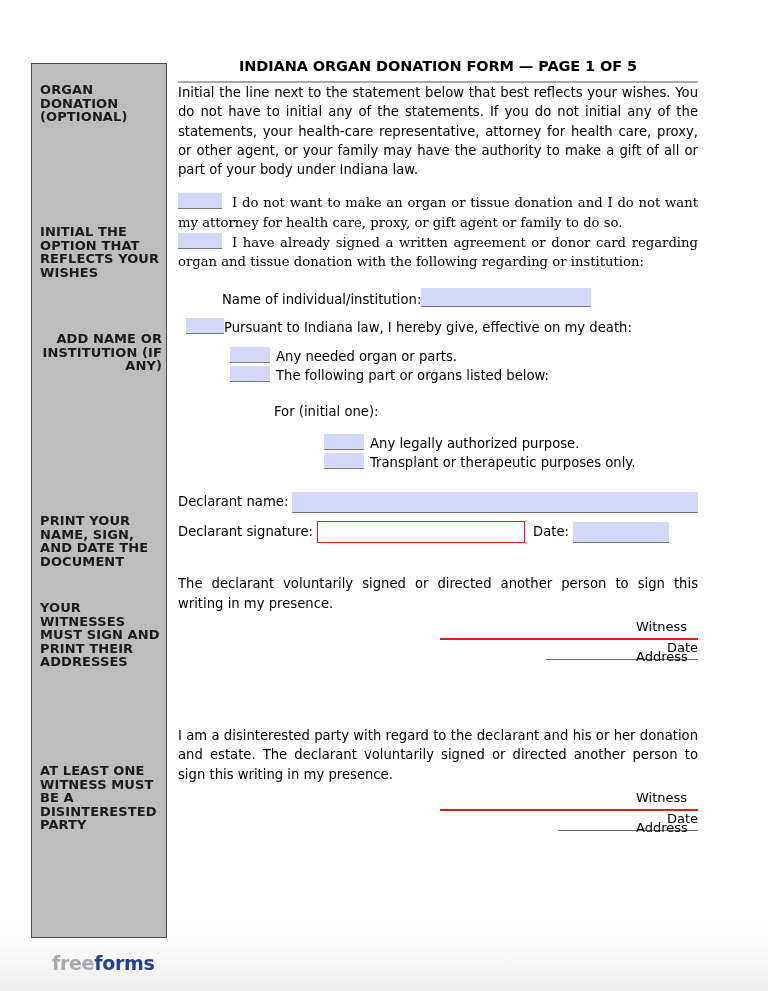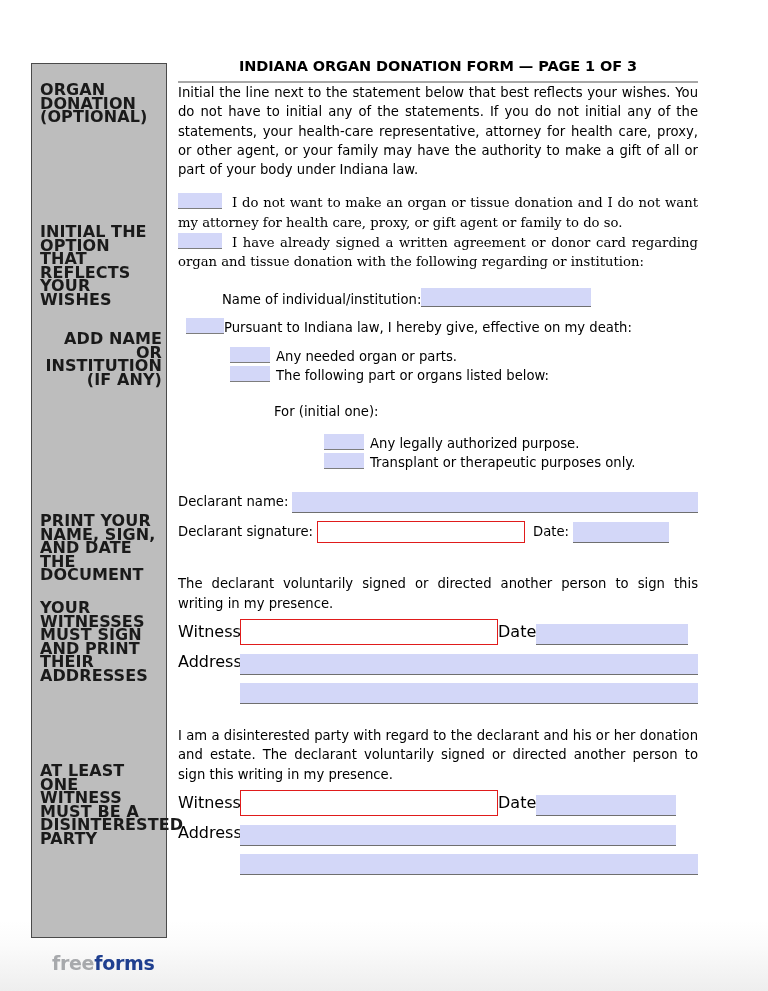--- a/index.html
+++ b/index.html
@@ -31,21 +31,21 @@
     width: 136px;
     height: 875px;
     background: #bdbdbd;
     border: 1px solid #4a4a4a;
     box-sizing: border-box;
   }
   .side-note {
     position: absolute;
     left: 8px;
     width: 122px;
-    font-size: 16px;
+    font-size: 13px;
     line-height: 13.5px;
     color: #1a1a1a;
     font-weight: 600;
     letter-spacing: 0.1px;
     font-family: "DejaVu Sans", "Liberation Sans", sans-serif;
   }
   .sn1 { top: 19px; }
   .sn2 { top: 161px; }
   .sn3 { top: 268px; text-align: right; }
   .sn4 { top: 450px; }
@@ -148,22 +148,23 @@
     color: #000;
     height: 24px;
   }
   .dlabel { white-space: nowrap; padding-bottom: 1px; }
 
   
   .witness-block { margin-top: 16px; }
   .wrow {
     display: flex;
     align-items: flex-end;
-    font-size: 16px;
+    font-size: 13px;
     height: 26px;
+    flex-direction: column;
   }
   .wlabel { white-space: nowrap; padding-bottom: 4px; width: 62px; }
 
   
   .footer-logo {
     position: absolute;
     left: 52px;
     top: 952px;
     font-size: 19px;
     font-weight: bold;
@@ -182,21 +183,21 @@
     <div class="side-note sn1">ORGAN DONATION (OPTIONAL)</div>
     <div class="side-note sn2">INITIAL THE OPTION THAT REFLECTS YOUR WISHES</div>
     <div class="side-note sn3">ADD NAME OR INSTITUTION (IF ANY)</div>
     <div class="side-note sn4">PRINT YOUR NAME, SIGN, AND DATE THE DOCUMENT</div>
     <div class="side-note sn5">YOUR WITNESSES MUST SIGN AND PRINT THEIR ADDRESSES</div>
     <div class="side-note sn6">AT LEAST ONE WITNESS MUST BE A DISINTERESTED PARTY</div>
   </div>
 
   <div class="main">
 
-    <div class="doc-title">INDIANA ORGAN DONATION FORM — PAGE 1 OF 3</div>
+    <div class="doc-title">INDIANA ORGAN DONATION FORM — PAGE 1 OF 5</div>
     <div class="title-rule"></div>
 
     <p class="para body-text intro">Initial the line next to the statement below that best reflects your wishes. You do not have to initial any of the statements. If you do not initial any of the statements, your health-care representative, attorney for health care, proxy, or other agent, or your family may have the authority to make a gift of all or part of your body under Indiana law.</p>
 
     <div class="opt-block body-text">
       <span class="blank" style="width:44px;"></span><span style="display:inline-block;width:10px;"></span><span class="serif-i">I do not want to make an organ or tissue donation and I do not want my attorney for health care, proxy, or gift agent or family to do so.</span>
     </div>
 
     <div class="body-text" style="margin-top:1px;">
       <span class="blank" style="width:44px;"></span><span style="display:inline-block;width:10px;"></span><span class="serif-i">I have already signed a written agreement or donor card regarding organ and tissue donation with the following regarding or institution:</span>

